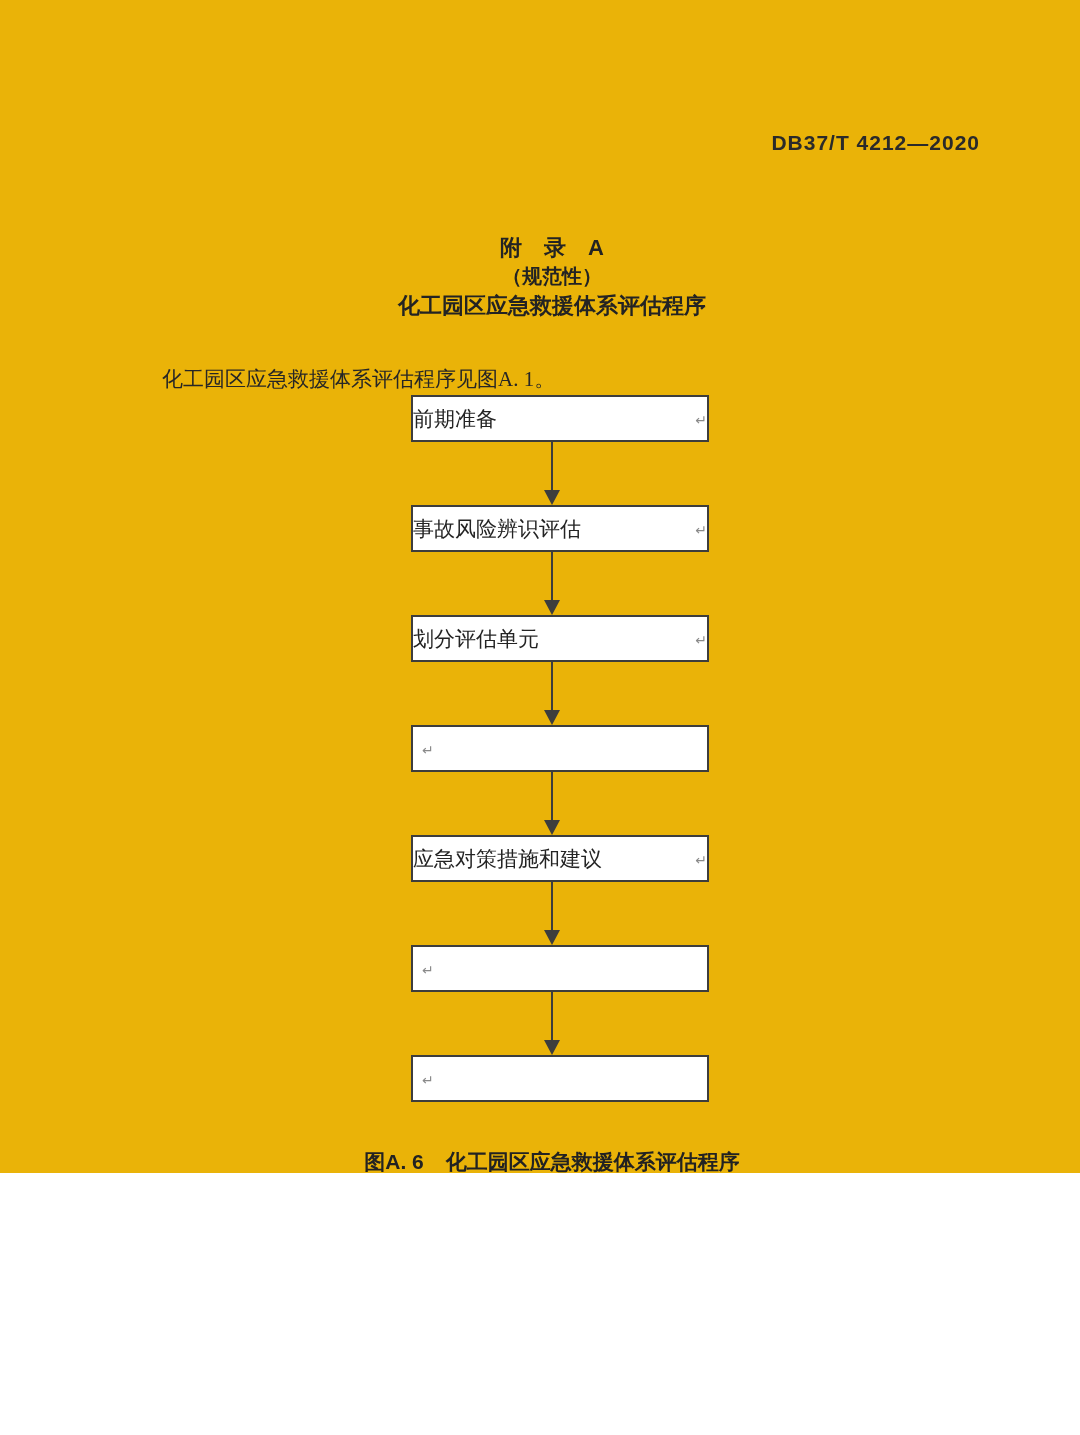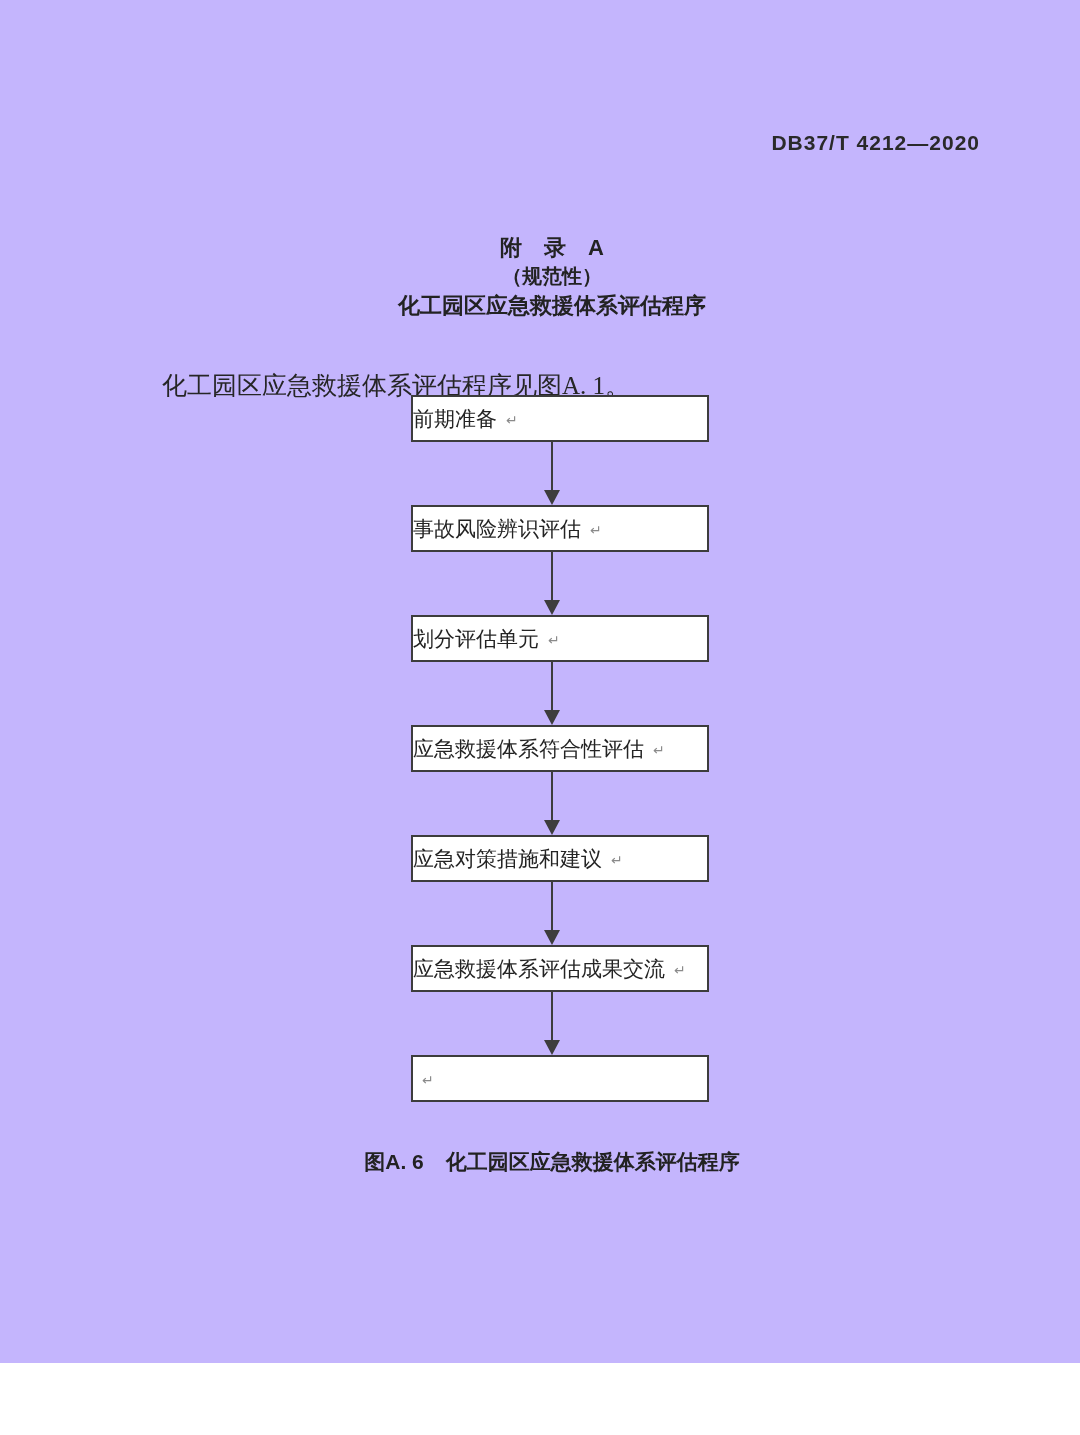--- a/index.html
+++ b/index.html
@@ -3,22 +3,22 @@
 <meta charset="utf-8">
 <style>
   html, body {
     margin: 0;
     padding: 0;
     background: #ffffff;
   }
   .page {
     position: relative;
     width: 1080px;
-    height: 1363px;
-    background: #c4b5fd;
+    height: 1173px;
+    background: #eab308;
     overflow: hidden;
     font-family: "Liberation Serif", serif;
     color: #232323;
   }
   
   .std-code {
     position: absolute;
     top: 131px;
     left: 0;
     width: 980px;
@@ -51,42 +51,42 @@
   .appendix-heading {
     top: 291px;
     font-family: "Liberation Sans", sans-serif;
     font-weight: bold;
     font-size: 22px;
   }
   .intro {
     position: absolute;
     top: 344px;
     left: 162px;
-    font-size: 25px;
+    font-size: 21px;
     color: #262626;
   }
   
   .flowchart {
     position: absolute;
     top: 395px;
     left: 0;
     width: 1104px;
     display: flex;
     flex-direction: column;
     align-items: center;
   }
   .flow-box {
     box-sizing: border-box;
     width: 298px;
     height: 47px;
     border: 2px solid #3d3d3d;
     background: #ffffff;
     display: flex;
     align-items: center;
-    justify-content: flex-start;
+    justify-content: space-between;
     font-size: 21px;
     color: #242424;
     white-space: nowrap;
     margin-left: 16px;
   }
   .return-mark {
     font-family: "DejaVu Sans", sans-serif;
     font-size: 14px;
     color: #8a8a8a;
     margin-left: 9px;
@@ -168,39 +168,37 @@
     <div class="flow-box">
       <span>划分评估单元</span>
       <span class="return-mark">↵</span>
     </div>
     <div class="flow-arrow">
       <div class="arrow-line"></div>
       <div class="arrow-head"></div>
     </div>
 
     <div class="flow-box">
-      <span>应急救援体系符合性评估</span>
       <span class="return-mark">↵</span>
     </div>
     <div class="flow-arrow">
       <div class="arrow-line"></div>
       <div class="arrow-head"></div>
     </div>
 
     <div class="flow-box">
       <span>应急对策措施和建议</span>
       <span class="return-mark">↵</span>
     </div>
     <div class="flow-arrow">
       <div class="arrow-line"></div>
       <div class="arrow-head"></div>
     </div>
 
     <div class="flow-box">
-      <span>应急救援体系评估成果交流</span>
       <span class="return-mark">↵</span>
     </div>
     <div class="flow-arrow">
       <div class="arrow-line"></div>
       <div class="arrow-head"></div>
     </div>
 
     <div class="flow-box">
       <span class="return-mark">↵</span>
     </div>

